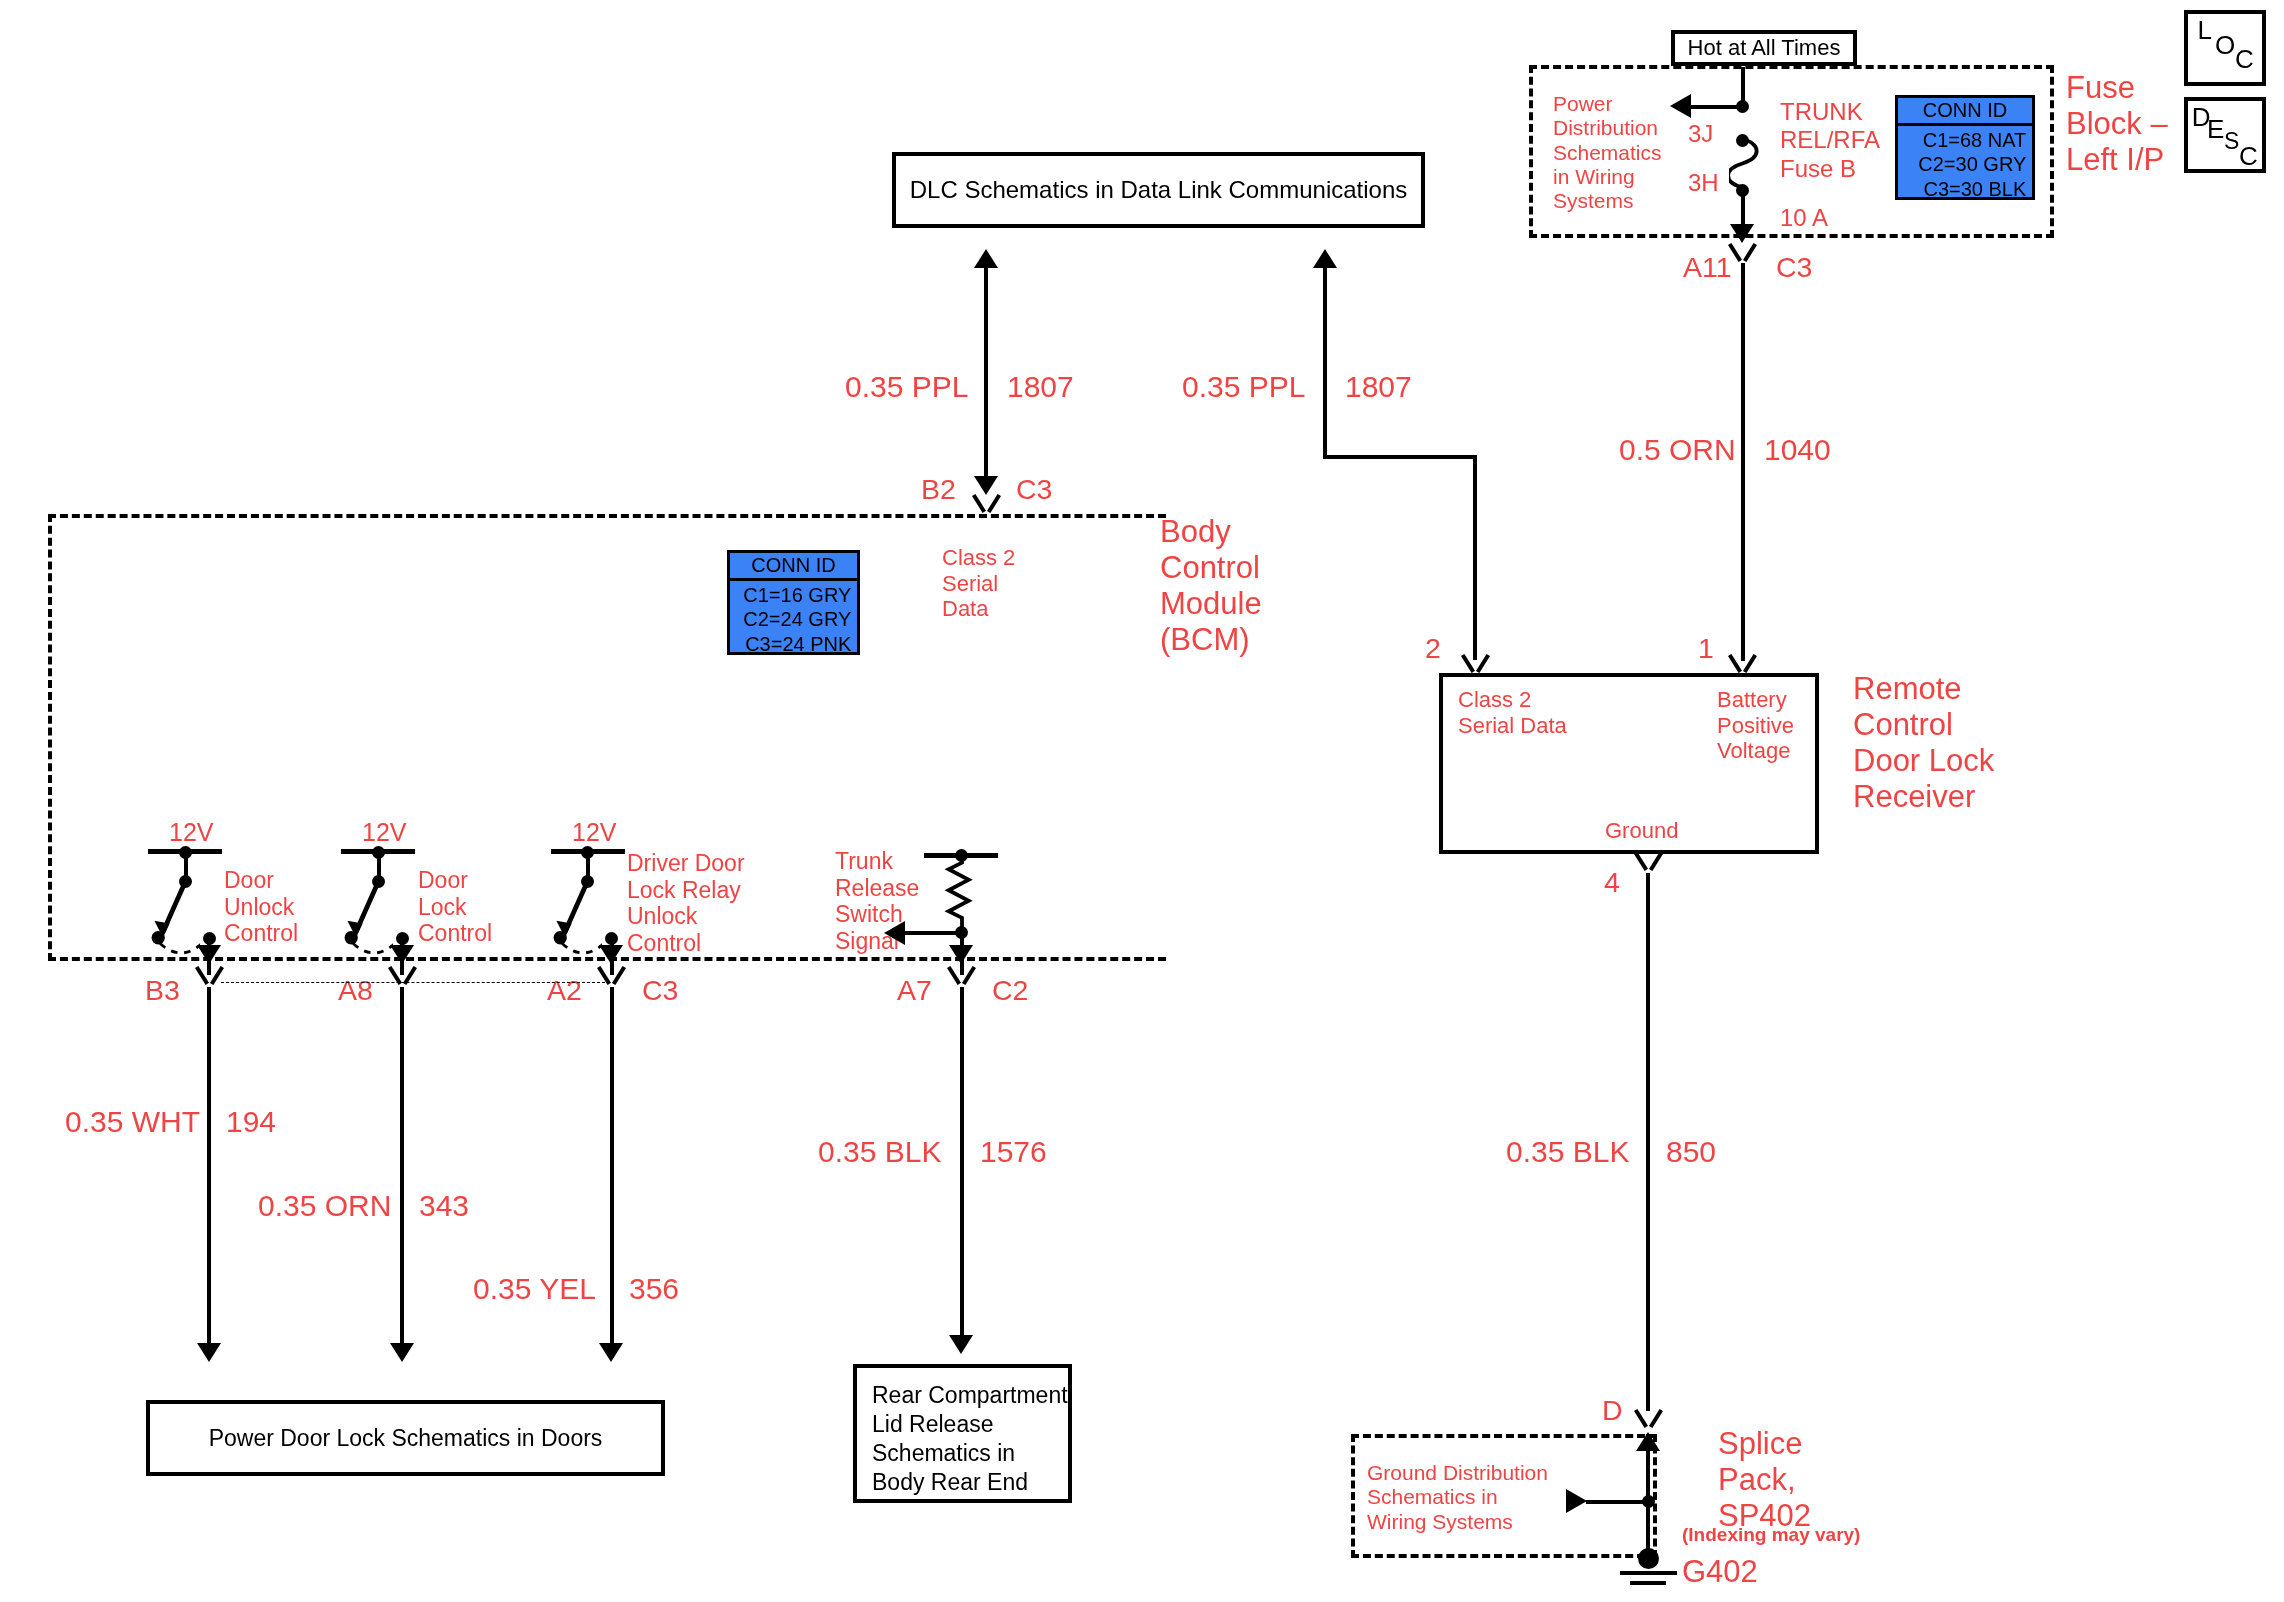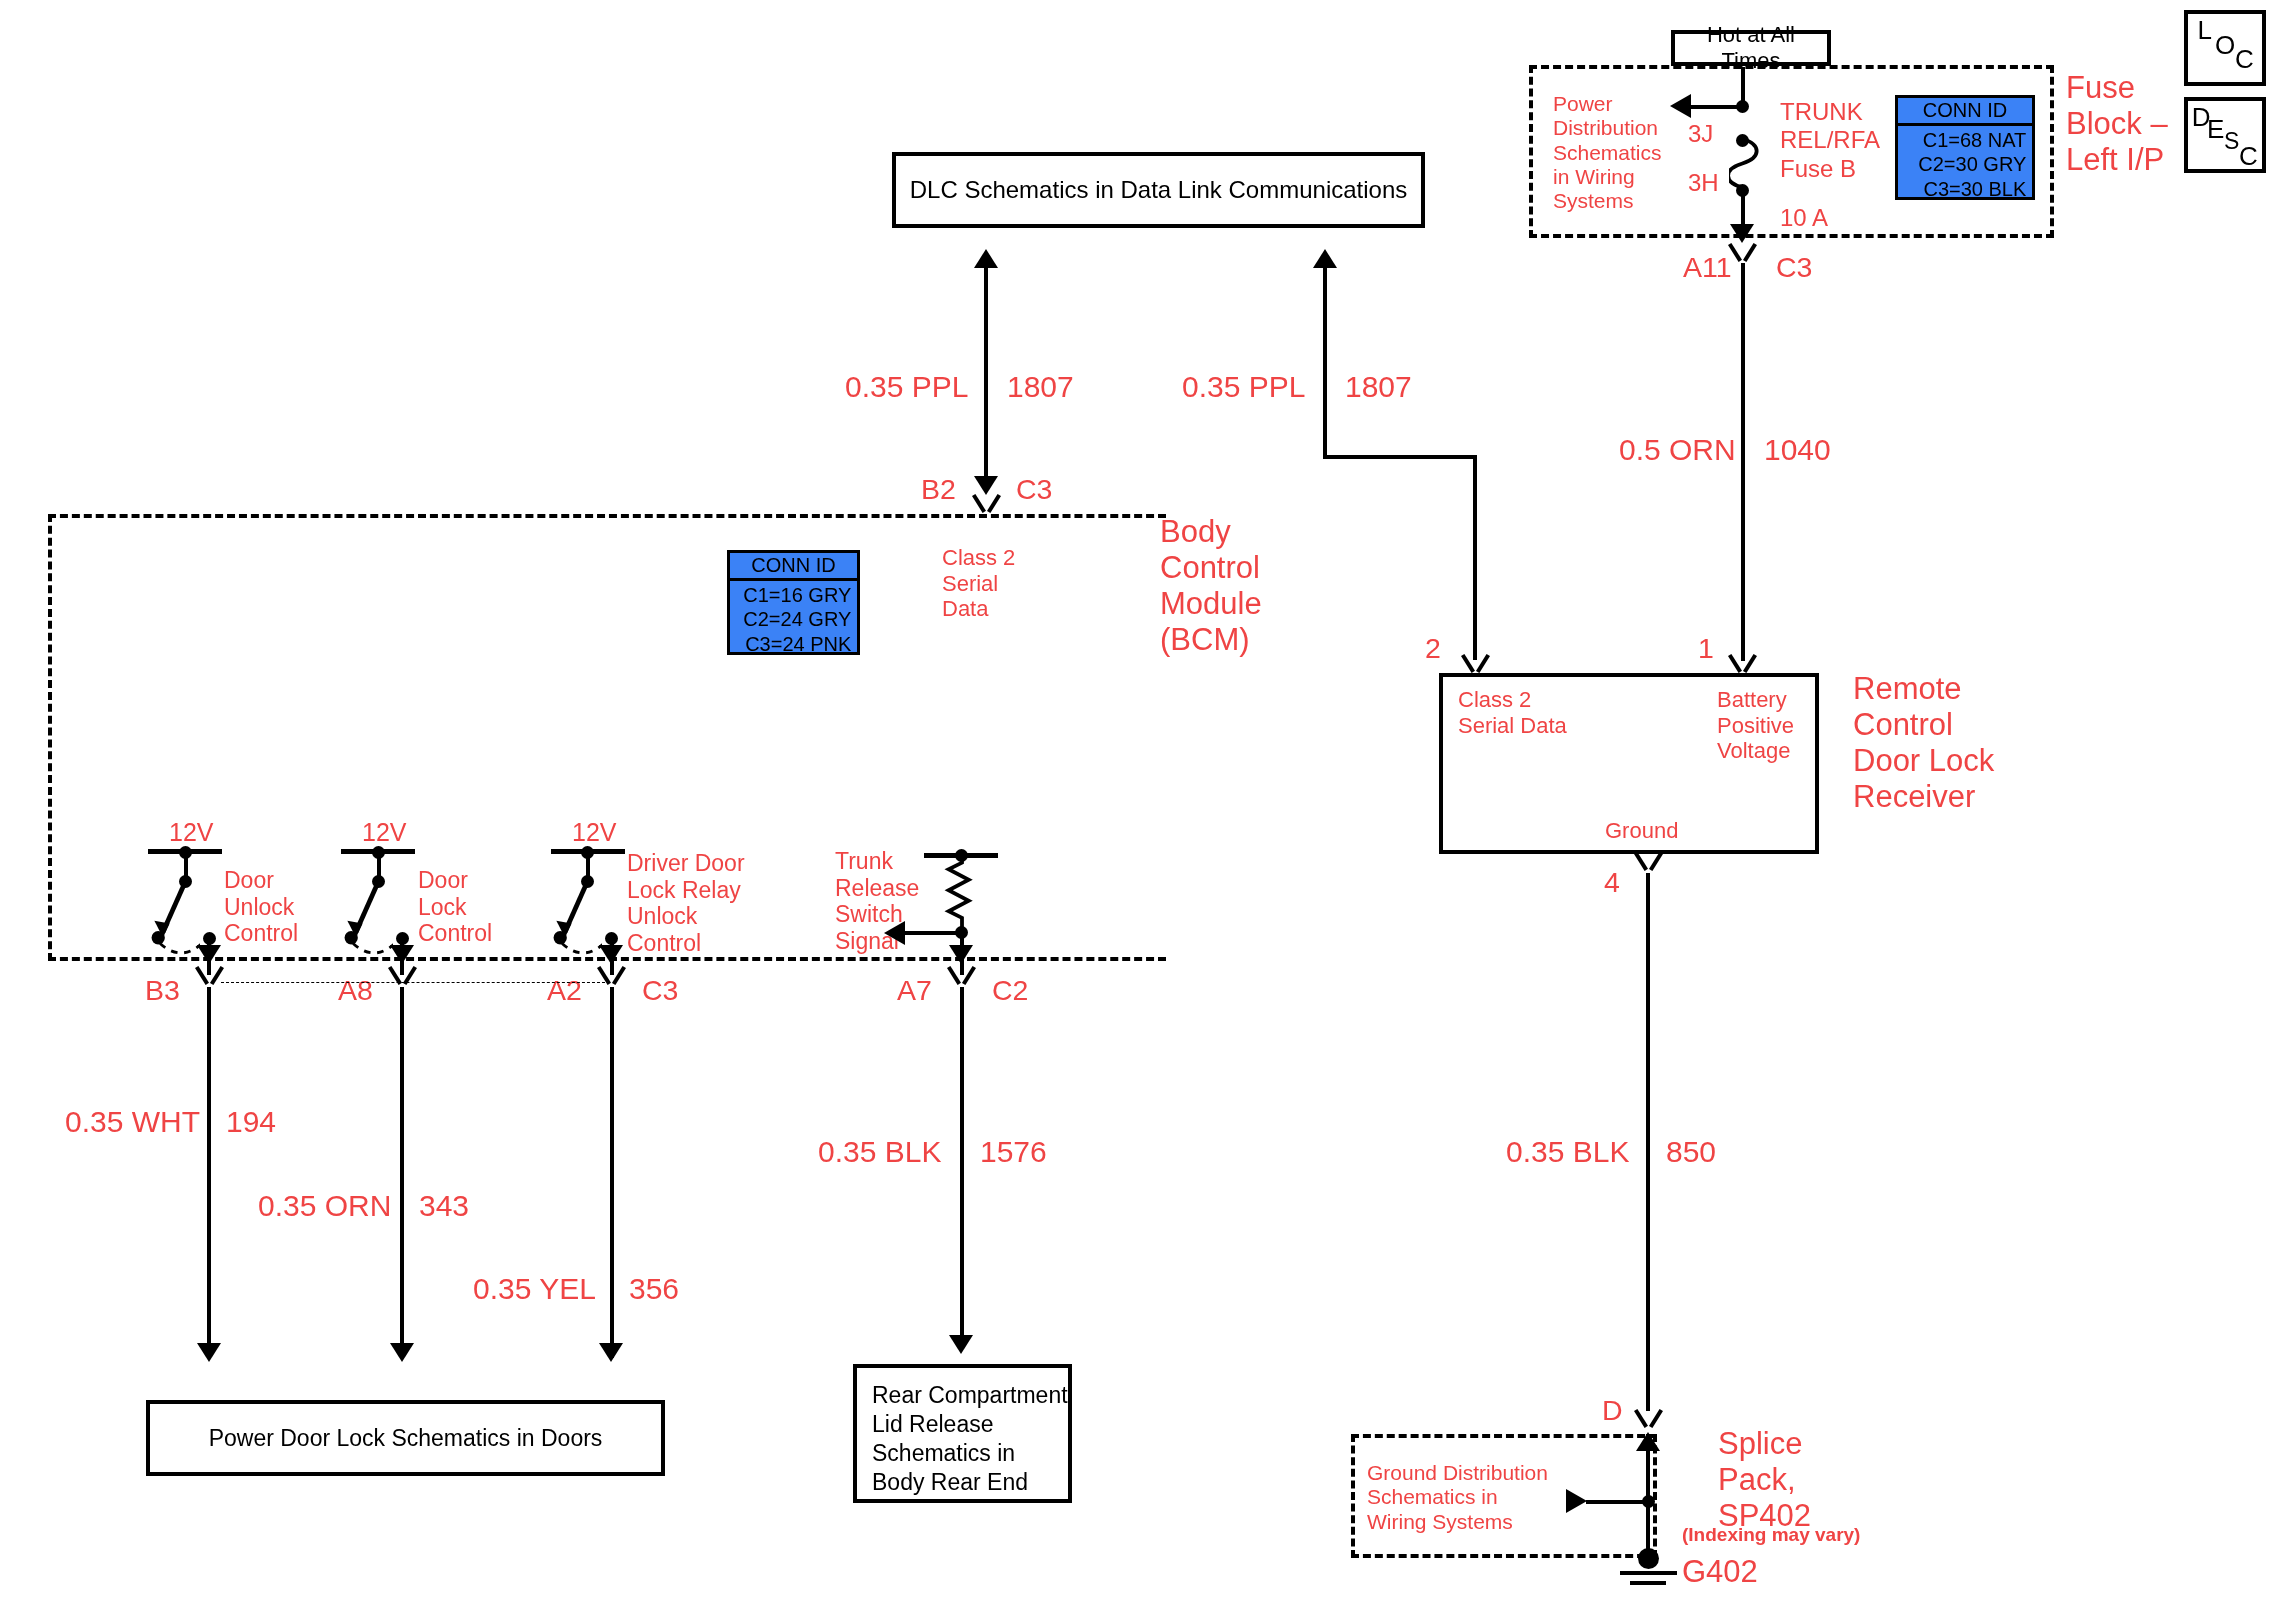--- a/index.html
+++ b/index.html
@@ -74,21 +74,21 @@
     <span style="left:47px;top:30px;">C</span>
   </div>
 
   <div class="cbtn" style="left:2184px;top:97px;width:82px;height:76px;">
     <span style="left:3.8px;top:1px;">D</span>
     <span style="left:19px;top:13.3px;">E</span>
     <span style="left:36px;top:27px;font-size:23px;">S</span>
     <span style="left:51px;top:40px;">C</span>
   </div>
 
-  <div class="boxsolid" style="left:1671px;top:30px;width:160px;height:36px;">
+  <div class="boxsolid" style="left:1671px;top:30px;width:186px;height:36px;">
     <span style="font-size:22px;">Hot at All Times</span>
   </div>
 
   <div class="wv" style="left:1741px;top:67px;height:34px;"></div>
 
   <div class="dashbox" style="left:1529px;top:65px;width:525px;height:173px;"></div>
 
   <div class="txt" style="left:2066px;top:70px;font-size:31px;">Fuse
 Block –
 Left I/P</div>

